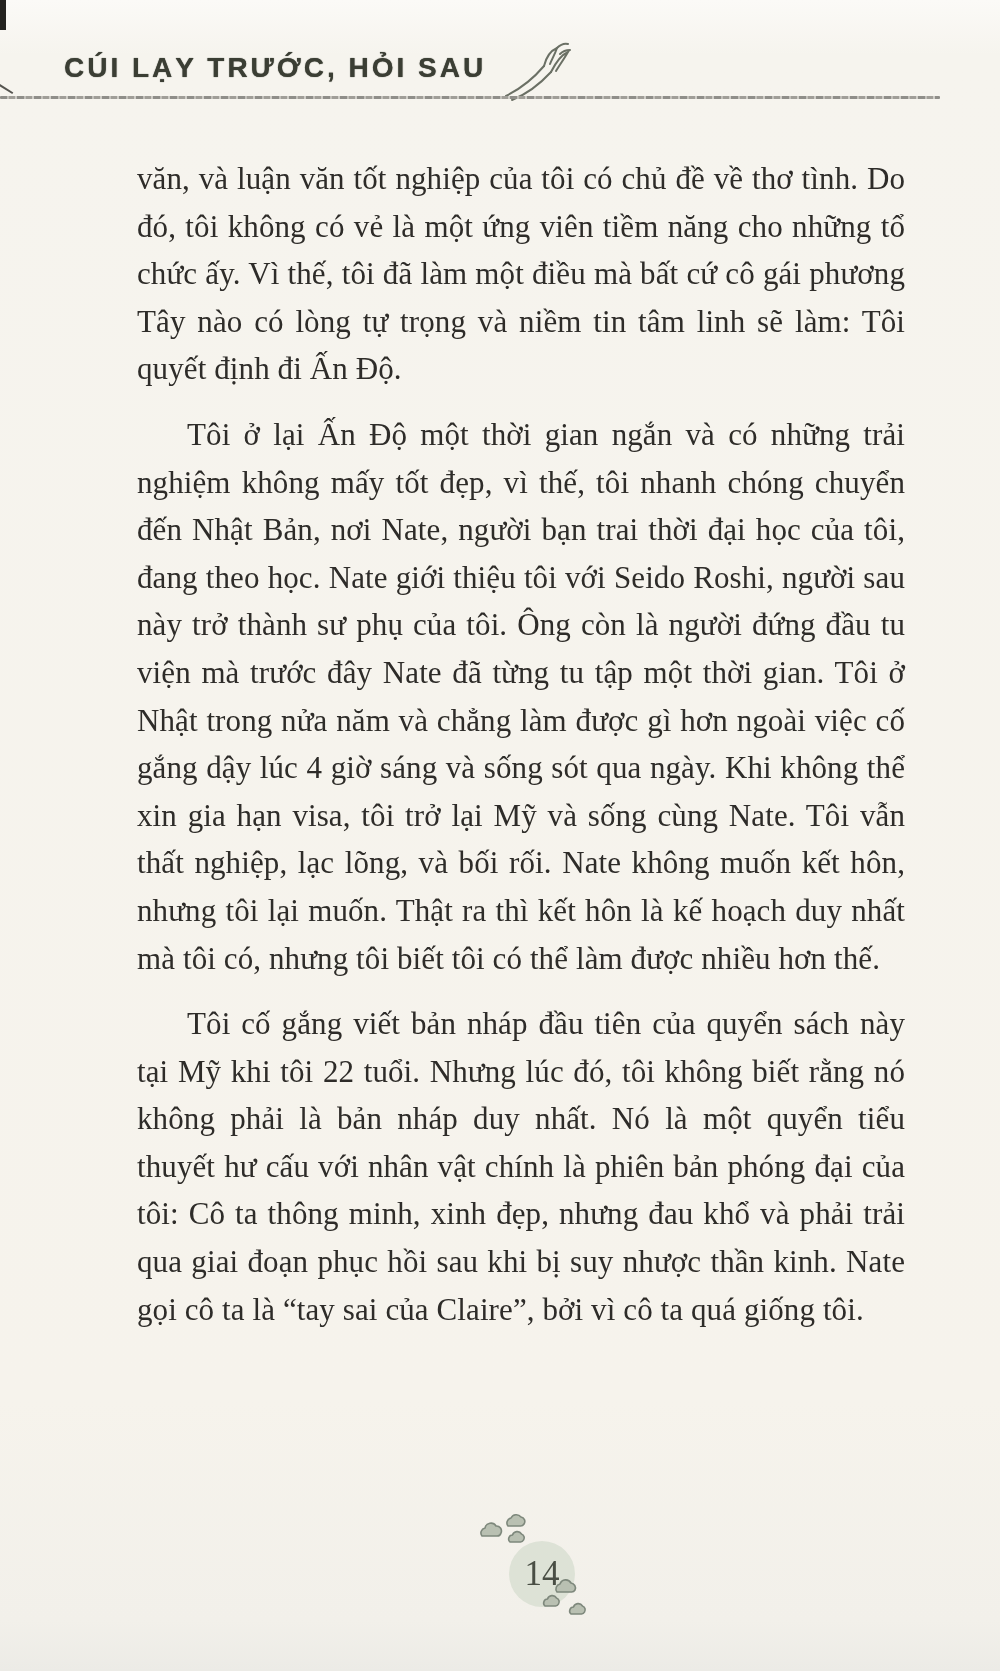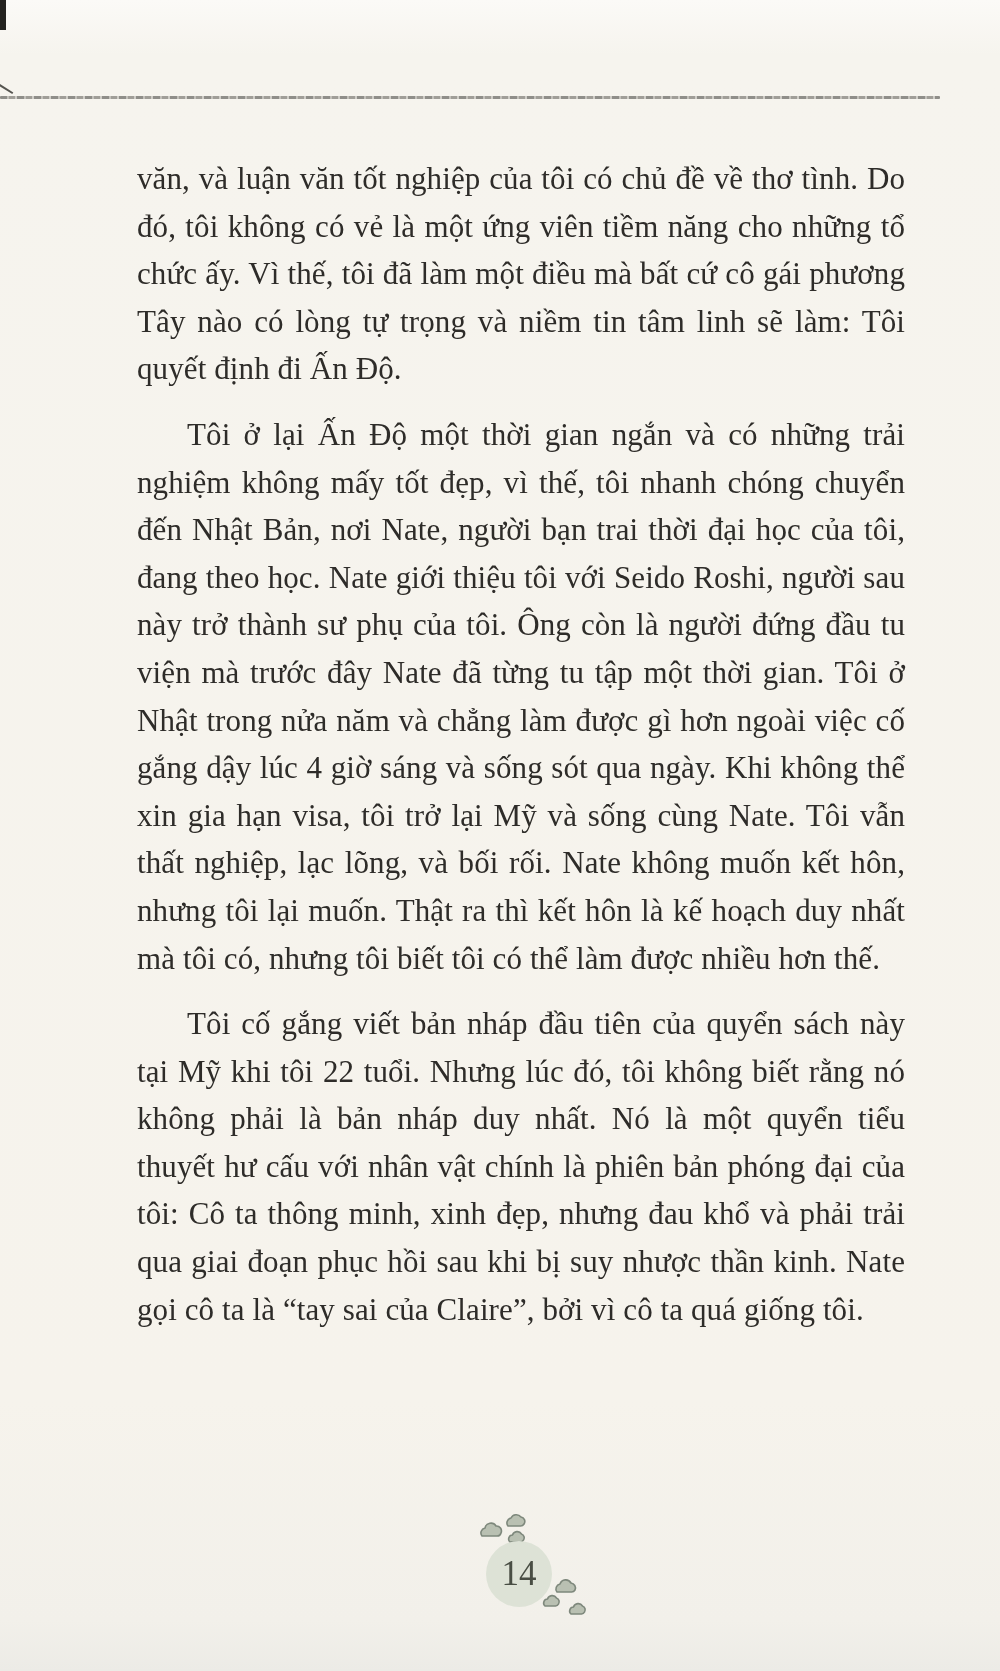--- a/index.html
+++ b/index.html
@@ -76,21 +76,21 @@
     text-align: justify;
     letter-spacing: 0.1px;
     margin-top: 8px;
   }
   .body-text p { margin: 0 0 18px 0; }
   .body-text p.indent { text-indent: 50px; }
 
   
   .page-number-badge {
     position: absolute;
-    left: 486px; top: 1541px;
+    left: 509px; top: 1541px;
     width: 66px; height: 66px;
     border-radius: 50%;
     background: #dde2d6;
     display: flex;
     align-items: center;
     justify-content: center;
   }
   .page-number {
     font-size: 35px;
     color: #494e44;
@@ -100,20 +100,35 @@
   .cloud-group.top-left  { left: 476px; top: 1512px; }
   .cloud-group.bottom-right { left: 541px; top: 1576px; }
 </style>
 </head>
 <body>
 
 <div class="page">
 
   <div class="scan-edge-mark"></div>
 
+  <div class="running-head">
+    <span class="running-head-title">CÚI LẠY TRƯỚC, HỎI SAU</span>
+    <span class="hand-sketch">
+      <svg width="76" height="62" viewBox="0 0 76 62" aria-hidden="true">
+        <g fill="none" stroke="#6b7065" stroke-width="2" stroke-linecap="round">
+          <path d="M6 54 C 20 47, 33 37, 44 24"></path>
+          <path d="M12 58 C 27 52, 40 42, 51 30"></path>
+          <path d="M44 24 C 46 16, 50 9, 57 6 C 55 12, 52 17, 50 22"></path>
+          <path d="M51 30 C 55 22, 61 13, 68 10 C 64 17, 59 24, 56 29"></path>
+          <path d="M57 6 C 60 3, 64 1, 68 2"></path>
+          <path d="M60 12 C 63 9, 66 8, 70 8"></path>
+        </g>
+      </svg>
+    </span>
+  </div>
 
   <div class="head-rule-tick"></div>
   <div class="head-rule"></div>
 
   <div class="body-text">
     <p>văn, và luận văn tốt nghiệp của tôi có chủ đề về thơ tình. Do đó, tôi không có vẻ là một ứng viên tiềm năng cho những tổ chức ấy. Vì thế, tôi đã làm một điều mà bất cứ cô gái phương Tây nào có lòng tự trọng và niềm tin tâm linh sẽ làm: Tôi quyết định đi Ấn Độ.</p>
     <p class="indent">Tôi ở lại Ấn Độ một thời gian ngắn và có những trải nghiệm không mấy tốt đẹp, vì thế, tôi nhanh chóng chuyển đến Nhật Bản, nơi Nate, người bạn trai thời đại học của tôi, đang theo học. Nate giới thiệu tôi với Seido Roshi, người sau này trở thành sư phụ của tôi. Ông còn là người đứng đầu tu viện mà trước đây Nate đã từng tu tập một thời gian. Tôi ở Nhật trong nửa năm và chẳng làm được gì hơn ngoài việc cố gắng dậy lúc 4 giờ sáng và sống sót qua ngày. Khi không thể xin gia hạn visa, tôi trở lại Mỹ và sống cùng Nate. Tôi vẫn thất nghiệp, lạc lõng, và bối rối. Nate không muốn kết hôn, nhưng tôi lại muốn. Thật ra thì kết hôn là kế hoạch duy nhất mà tôi có, nhưng tôi biết tôi có thể làm được nhiều hơn thế.</p>
     <p class="indent">Tôi cố gắng viết bản nháp đầu tiên của quyển sách này tại Mỹ khi tôi 22 tuổi. Nhưng lúc đó, tôi không biết rằng nó không phải là bản nháp duy nhất. Nó là một quyển tiểu thuyết hư cấu với nhân vật chính là phiên bản phóng đại của tôi: Cô ta thông minh, xinh đẹp, nhưng đau khổ và phải trải qua giai đoạn phục hồi sau khi bị suy nhược thần kinh. Nate gọi cô ta là “tay sai của Claire”, bởi vì cô ta quá giống tôi.</p>
   </div>
 

